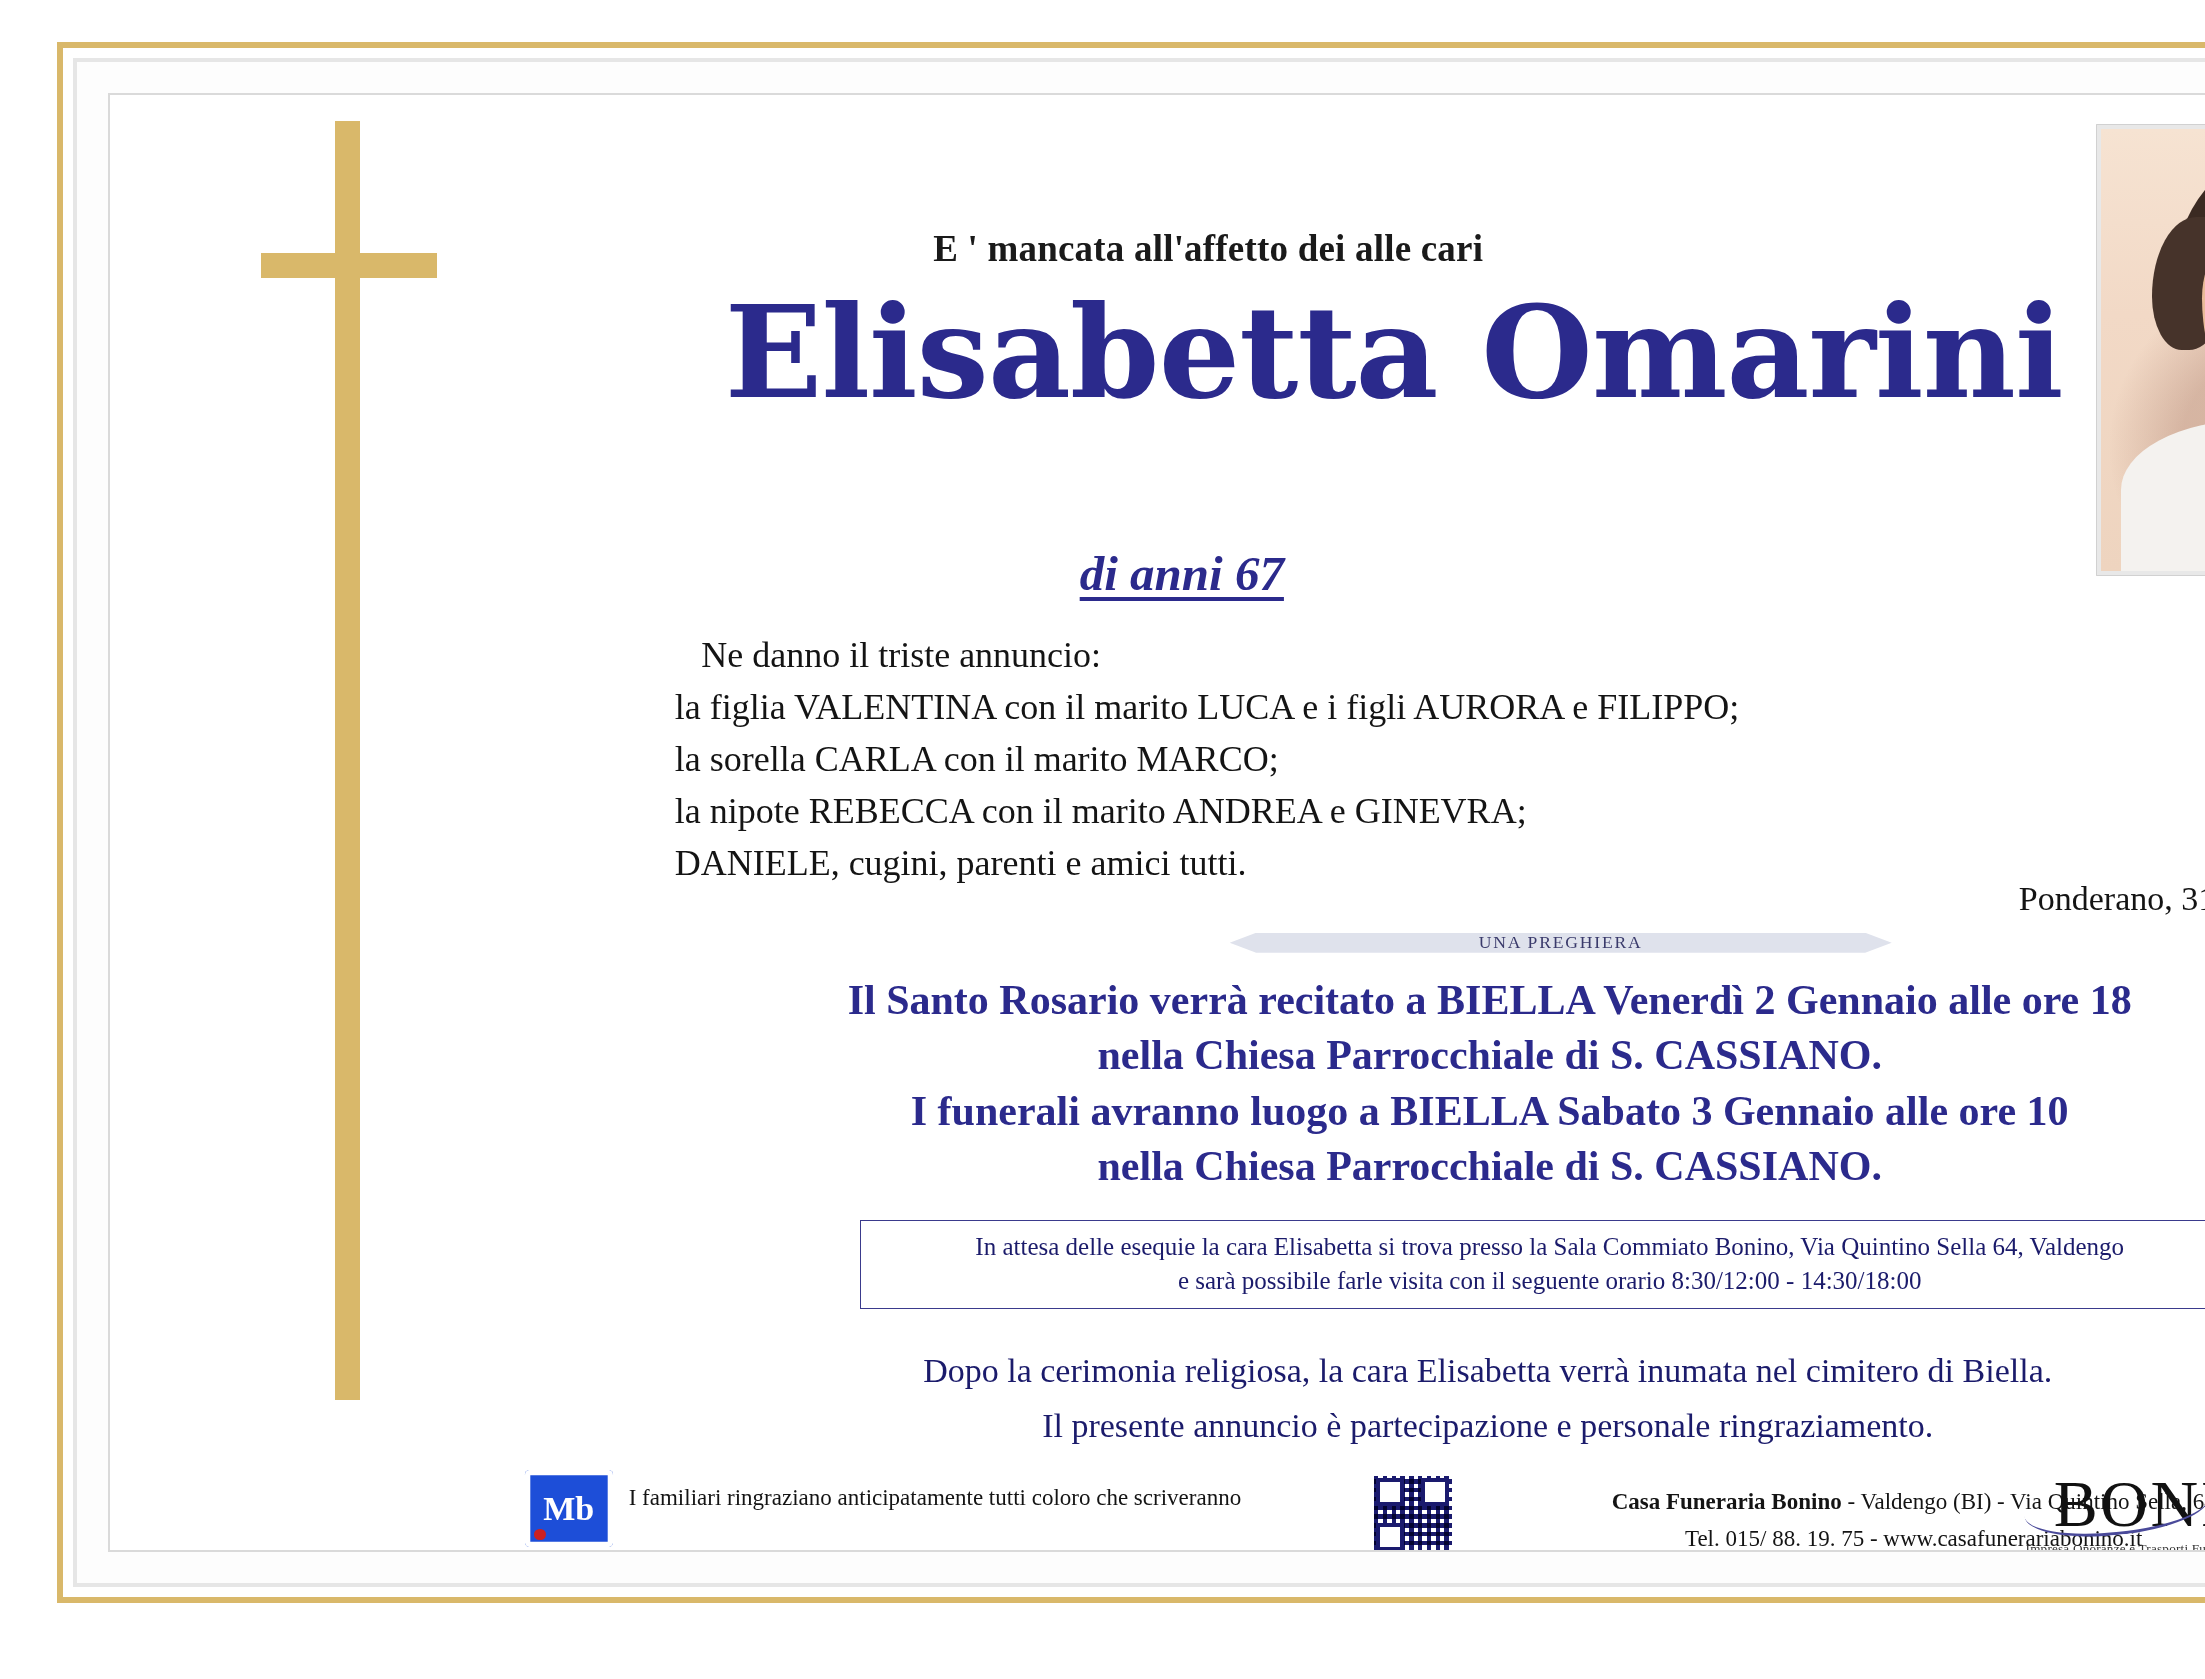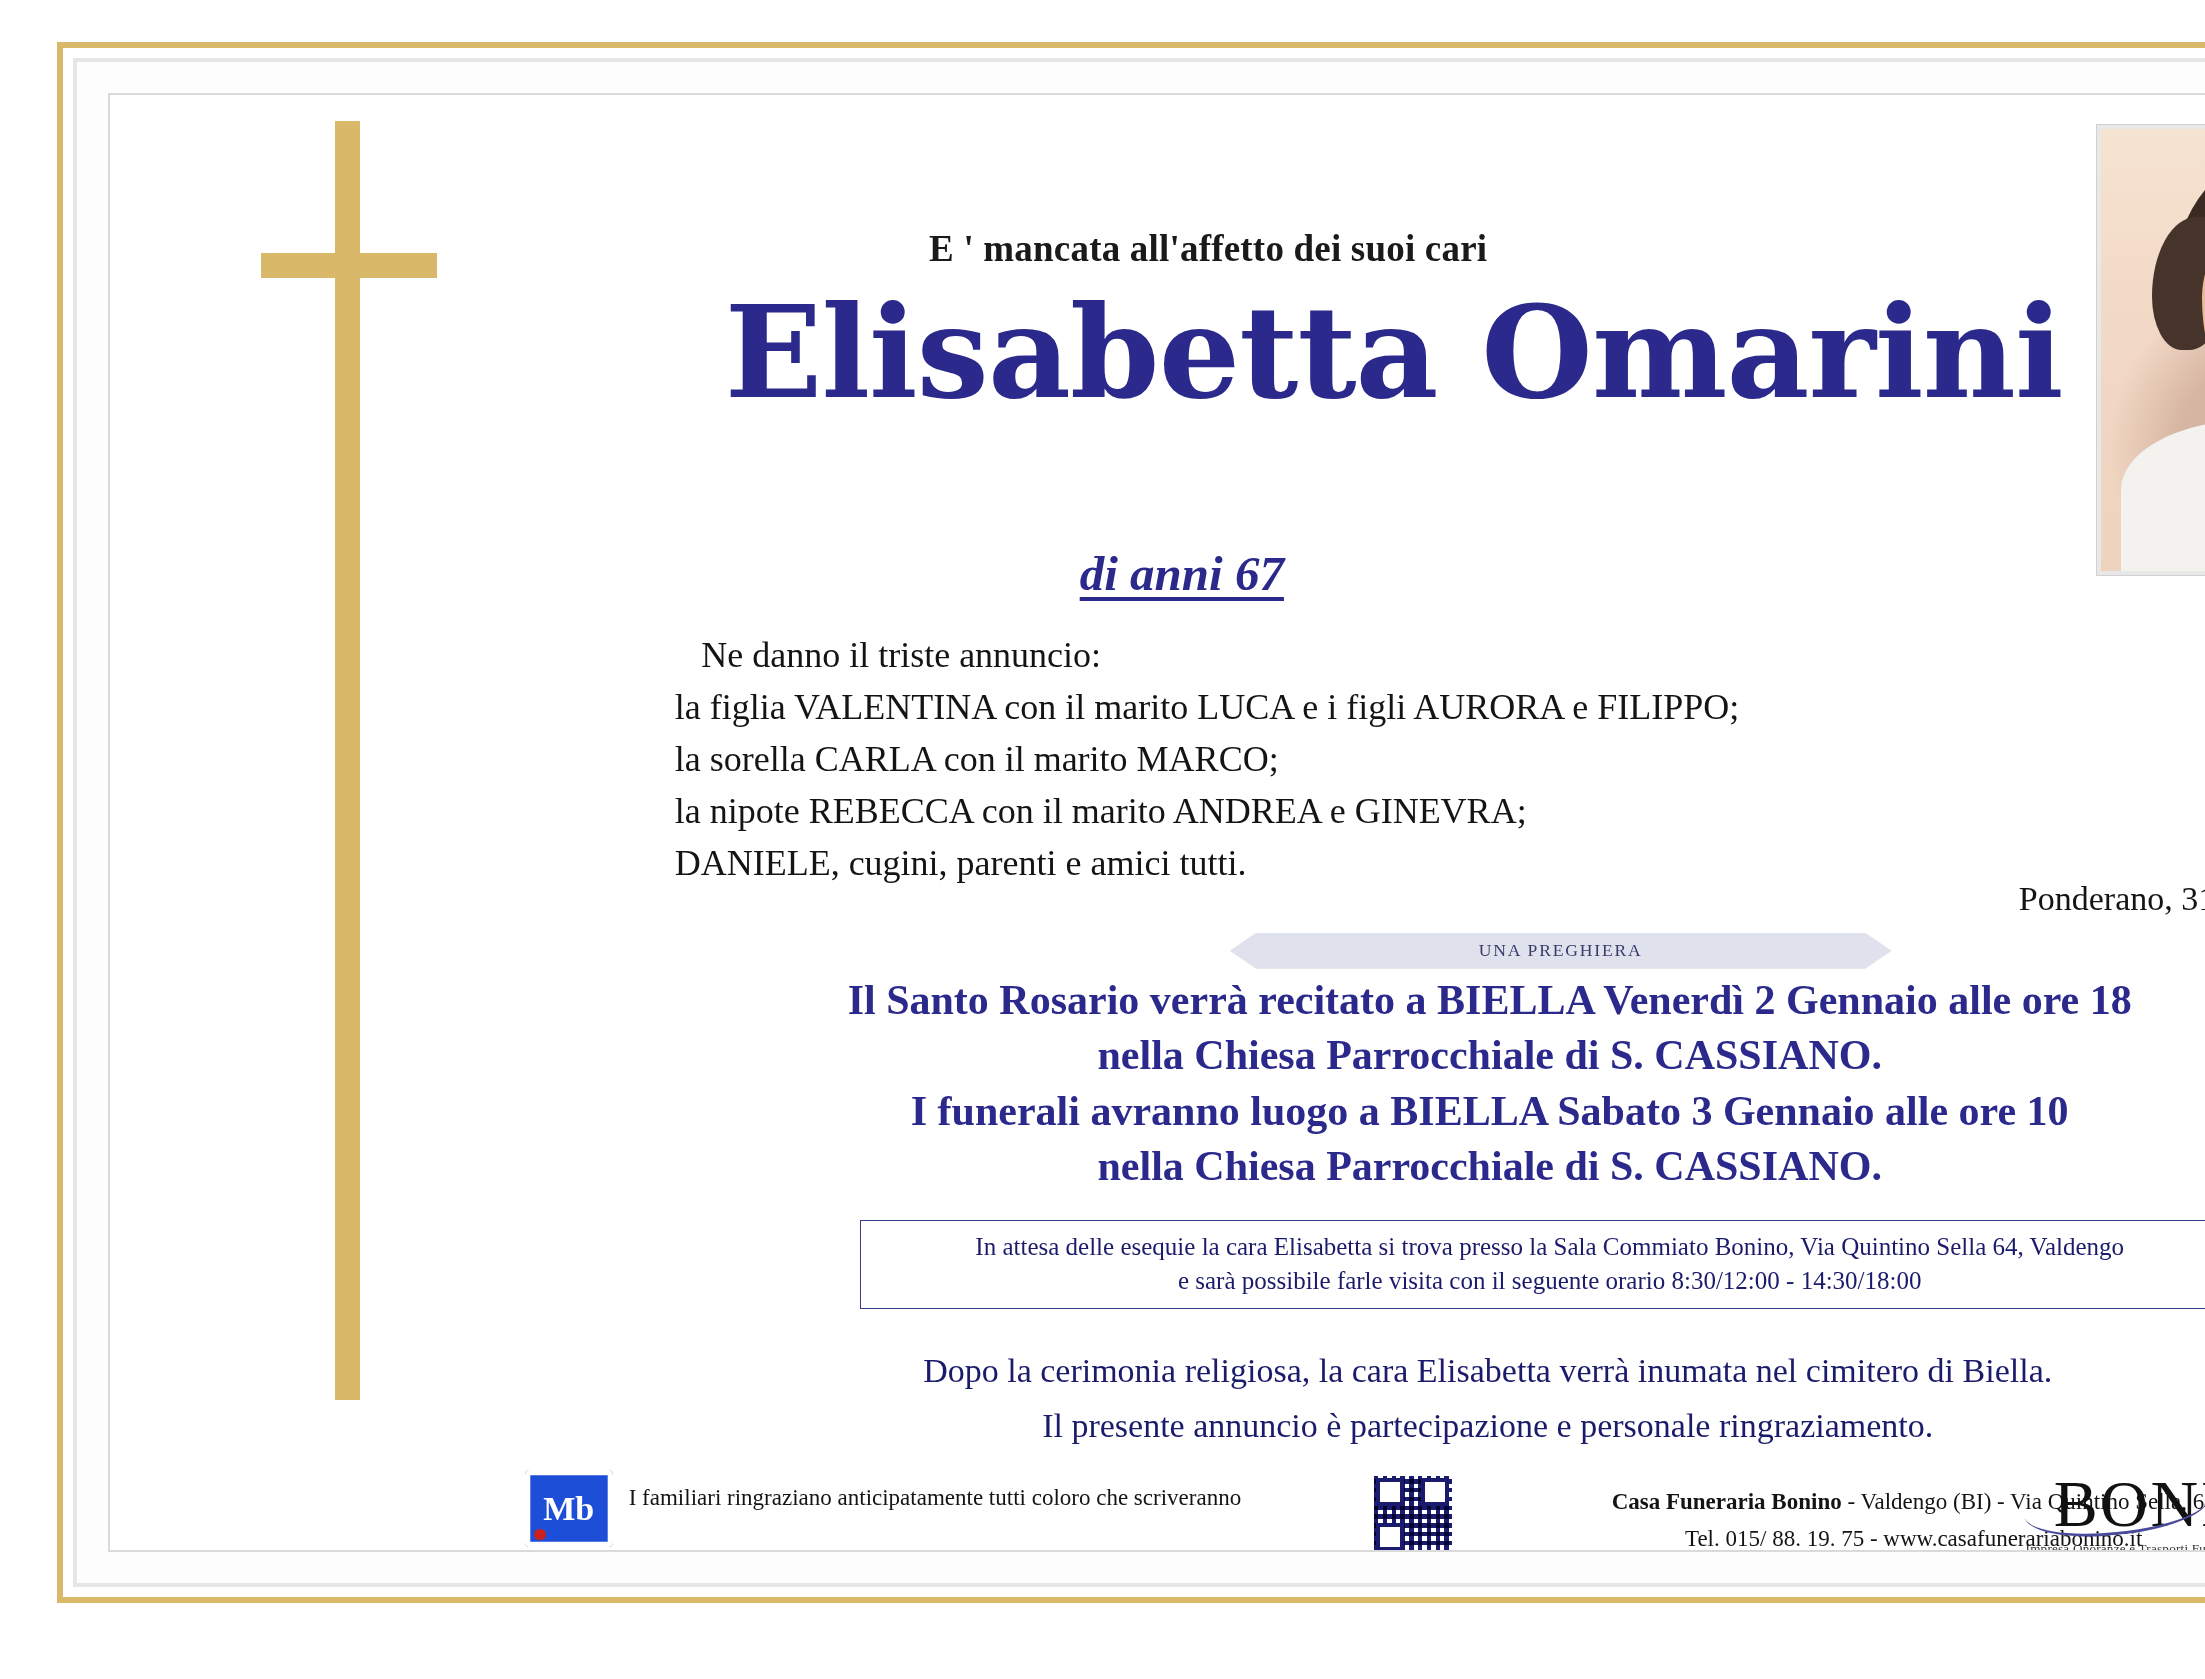--- a/index.html
+++ b/index.html
@@ -200,21 +200,21 @@
     color: #141414;
     white-space: nowrap;
   }
 
   
   .ribbon {
     position: absolute;
     left: 1120px;
     top: 838px;
     width: 662px;
-    height: 36px;
+    height: 20px;
   }
   .ribbon .band {
     position: absolute;
     left: 0;
     top: 0;
     width: 100%;
     height: 100%;
     background: #dfe2ec;
     clip-path: polygon(4% 0, 96% 0, 100% 50%, 96% 100%, 4% 100%, 0 50%);
   }
@@ -407,21 +407,21 @@
         <div class="photo-wrap">
           <div class="photo">
             <div class="hair"></div>
             <div class="hair2"></div>
             <div class="face"></div>
 
             <div class="shirt"></div>
           </div>
         </div>
 
-        <div class="lead">E ' mancata all'affetto dei suoi cari</div>
+        <div class="lead">E ' mancata all'affetto dei alle cari</div>
 
         <div class="name">Elisabetta Omarini</div>
 
         <div class="age">di anni 67</div>
 
         <div class="announce">
           <div class="first">Ne danno il triste annuncio:</div>
           <div>la figlia VALENTINA con il marito LUCA e i figli AURORA e FILIPPO;</div>
           <div>la sorella CARLA con il marito MARCO;</div>
           <div>la nipote REBECCA con il marito ANDREA e GINEVRA;</div>

